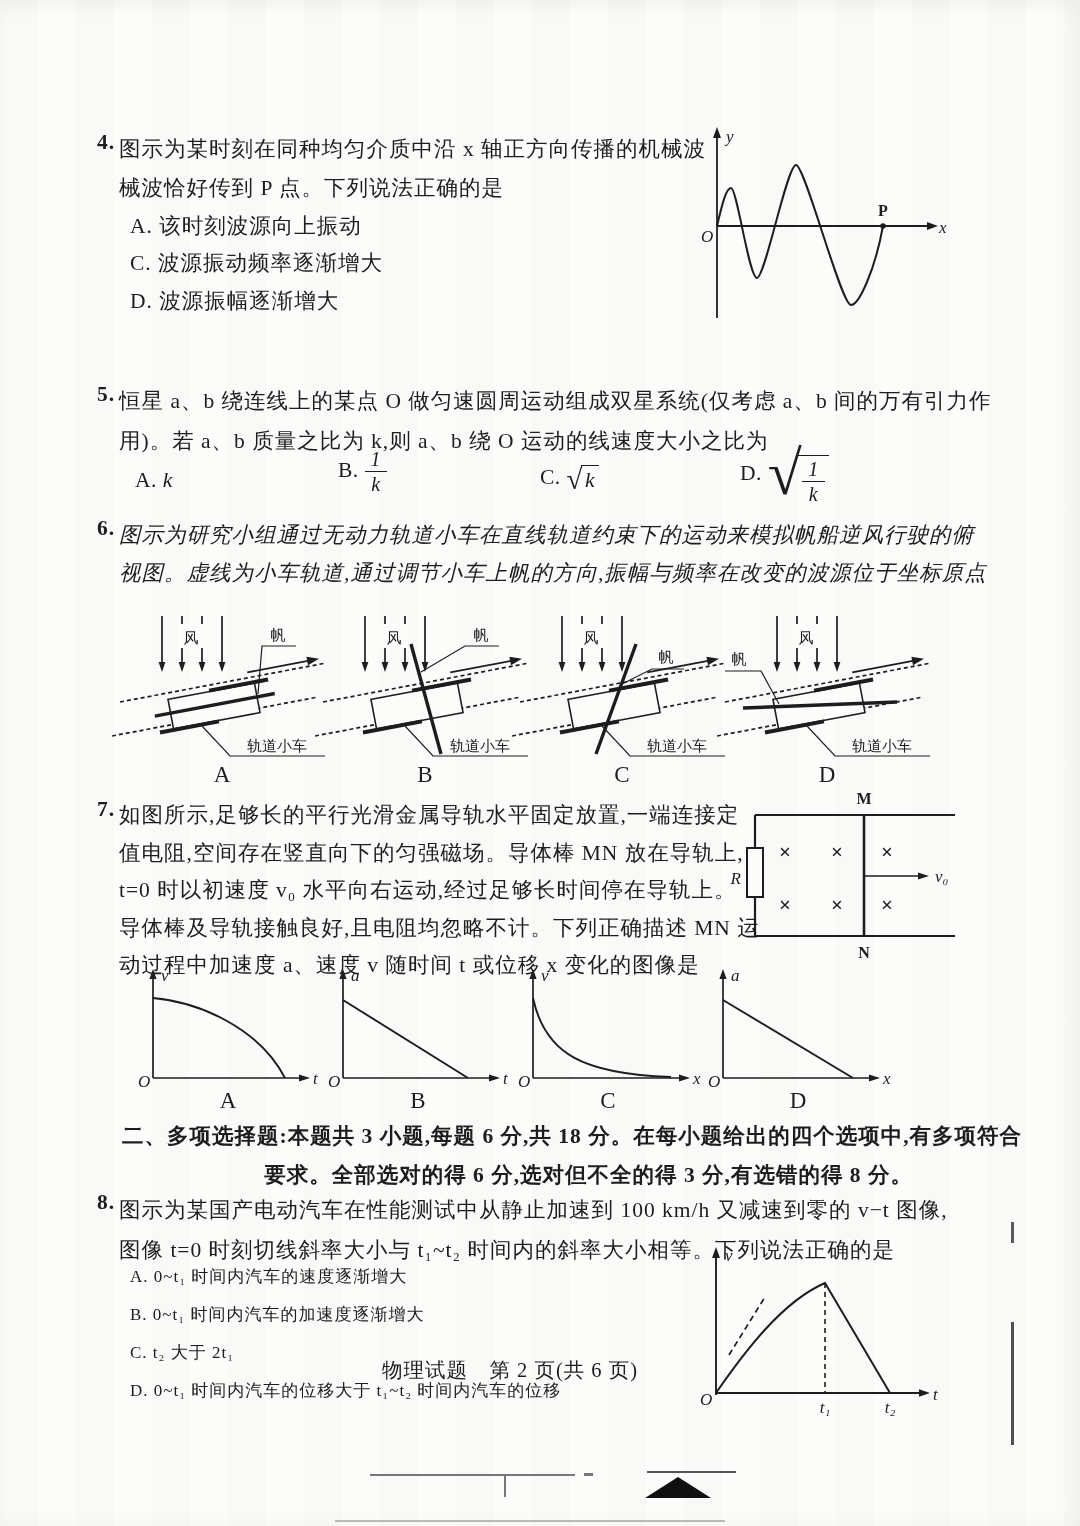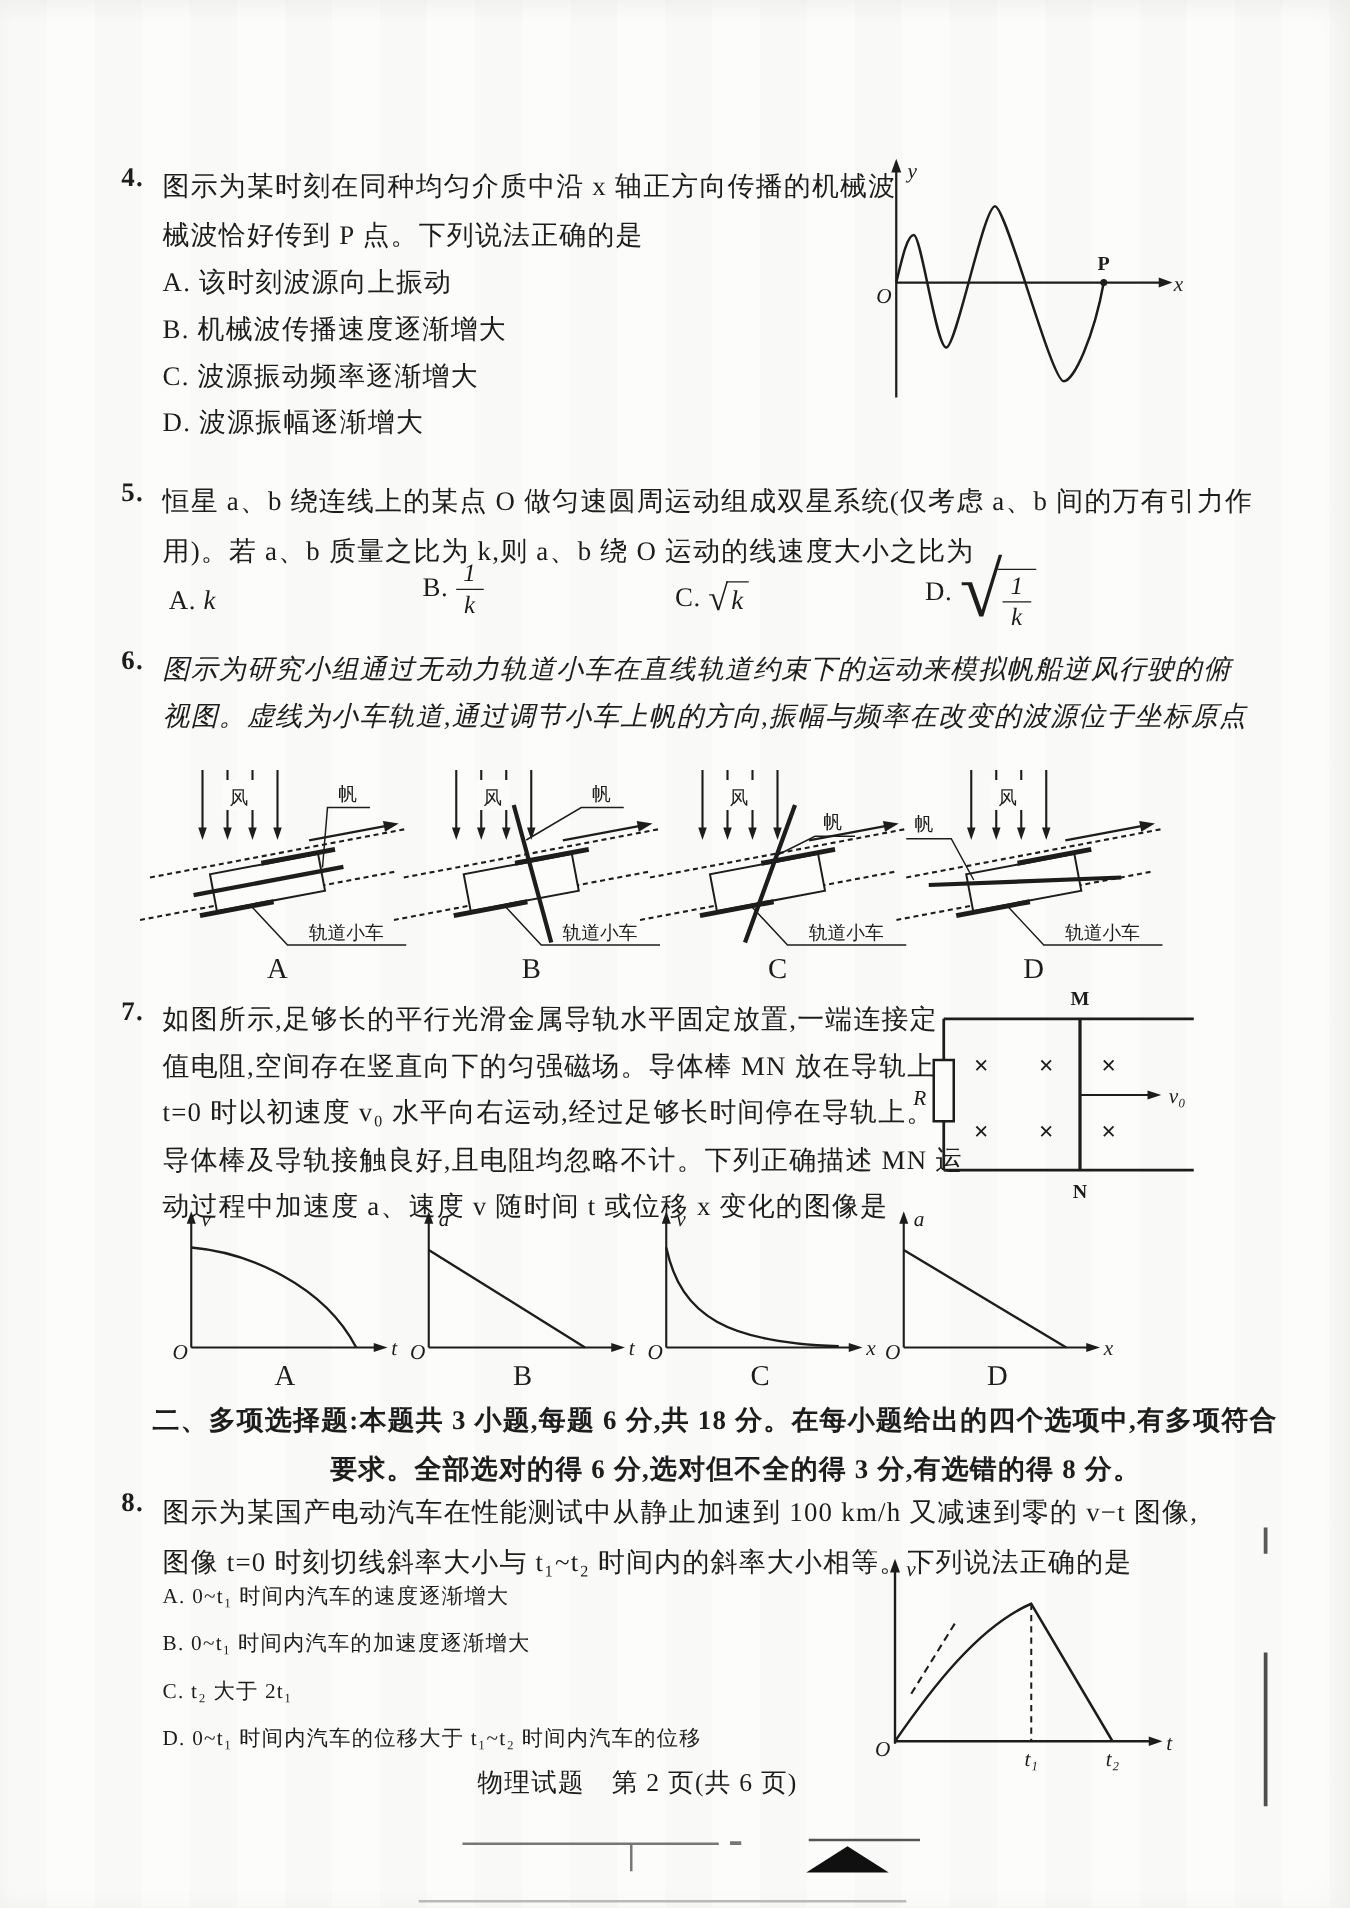--- a/index.html
+++ b/index.html
@@ -7,21 +7,21 @@
   .page{
     position:absolute;left:0;top:0;width:1080px;height:1526px;
     background:#fcfcfa;
     background-image:repeating-linear-gradient(90deg, rgba(0,0,0,0.012) 0 38px, rgba(0,0,0,0) 38px 76px);
     box-shadow:inset -10px 0 22px rgba(0,0,0,.035), inset 0 10px 16px rgba(0,0,0,.02);
     font-family:"Liberation Serif","DejaVu Serif",serif;
     color:#1d1d1d;overflow:hidden;
   }
   .q{position:absolute;font-size:21.5px;letter-spacing:1px;}
   .qno{position:absolute;left:0;top:0;font-weight:700;}
-  .qlines{margin-left:33px;}
+  .qlines{margin-left:22px;}
   .opts{margin-left:33px;}
   .ln{white-space:nowrap;}
   .bold{font-weight:700;}
   .ind{margin-left:33px;}
   
   .lh-q4 .qlines{line-height:38.8px;} .lh-q4 .opts{line-height:37.6px;}
   .lh-q5 .qlines{line-height:39.5px;}
   .lh-q6 .qlines{line-height:38.3px;font-style:italic;}
   .lh-q7 .qlines{line-height:37.6px;}
   .lh-s2{line-height:39px;font-size:21.5px;}
@@ -44,38 +44,37 @@
   .gph{position:absolute;width:190px;}
   .gletter{text-align:center;font-size:23px;height:26px;line-height:26px;}
   svg{display:block;}
   svg text{fill:#1d1d1d;font-family:"Liberation Serif","DejaVu Serif",serif;}
   .st{font-size:15px;}
   .it{font-style:italic;font-size:17px;}
   .sm{font-size:16px;}
   .stroke{stroke:#1d1d1d;fill:none;}
   .fillk{fill:#1d1d1d;stroke:none;}
   .dash{stroke:#1d1d1d;fill:none;stroke-width:1.7;stroke-dasharray:4 3;}
-  .footer{position:absolute;left:330px;top:1412px;width:360px;text-align:center;font-size:20.5px;letter-spacing:1px;}
+  .footer{position:absolute;left:330px;top:1356px;width:360px;text-align:center;font-size:20.5px;letter-spacing:1px;}
   .mark{position:absolute;background:#777;}
   .tri{position:absolute;width:0;height:0;border-left:33px solid transparent;border-right:33px solid transparent;border-bottom:21px solid #101010;}
 </style>
 </head>
 <body>
 
 <div class="page">
 
   <div class="q lh-q4" style="left:97px;top:130px;width:660px;">
     <span class="qno">4.</span>
     <div class="qlines">
       <div class="ln">图示为某时刻在同种均匀介质中沿 x 轴正方向传播的机械波</div>
       <div class="ln">械波恰好传到 P 点。下列说法正确的是</div>
     </div>
     <div class="opts">
       <div class="ln">A. 该时刻波源向上振动</div>
-      <div class="ln">B. 机械波传播速度逐渐增大</div>
       <div class="ln">C. 波源振动频率逐渐增大</div>
       <div class="ln">D. 波源振幅逐渐增大</div>
     </div>
   </div>
 
   <div style="position:absolute;left:693px;top:120px;">
     <svg width="255" height="205" viewBox="0 0 255 205">
       <line class="stroke" x1="24" y1="198" x2="24" y2="16" stroke-width="1.8"></line>
       <polygon class="fillk" points="24,7 20,18 28,18"></polygon>
       <text class="it" x="33" y="22">y</text>

